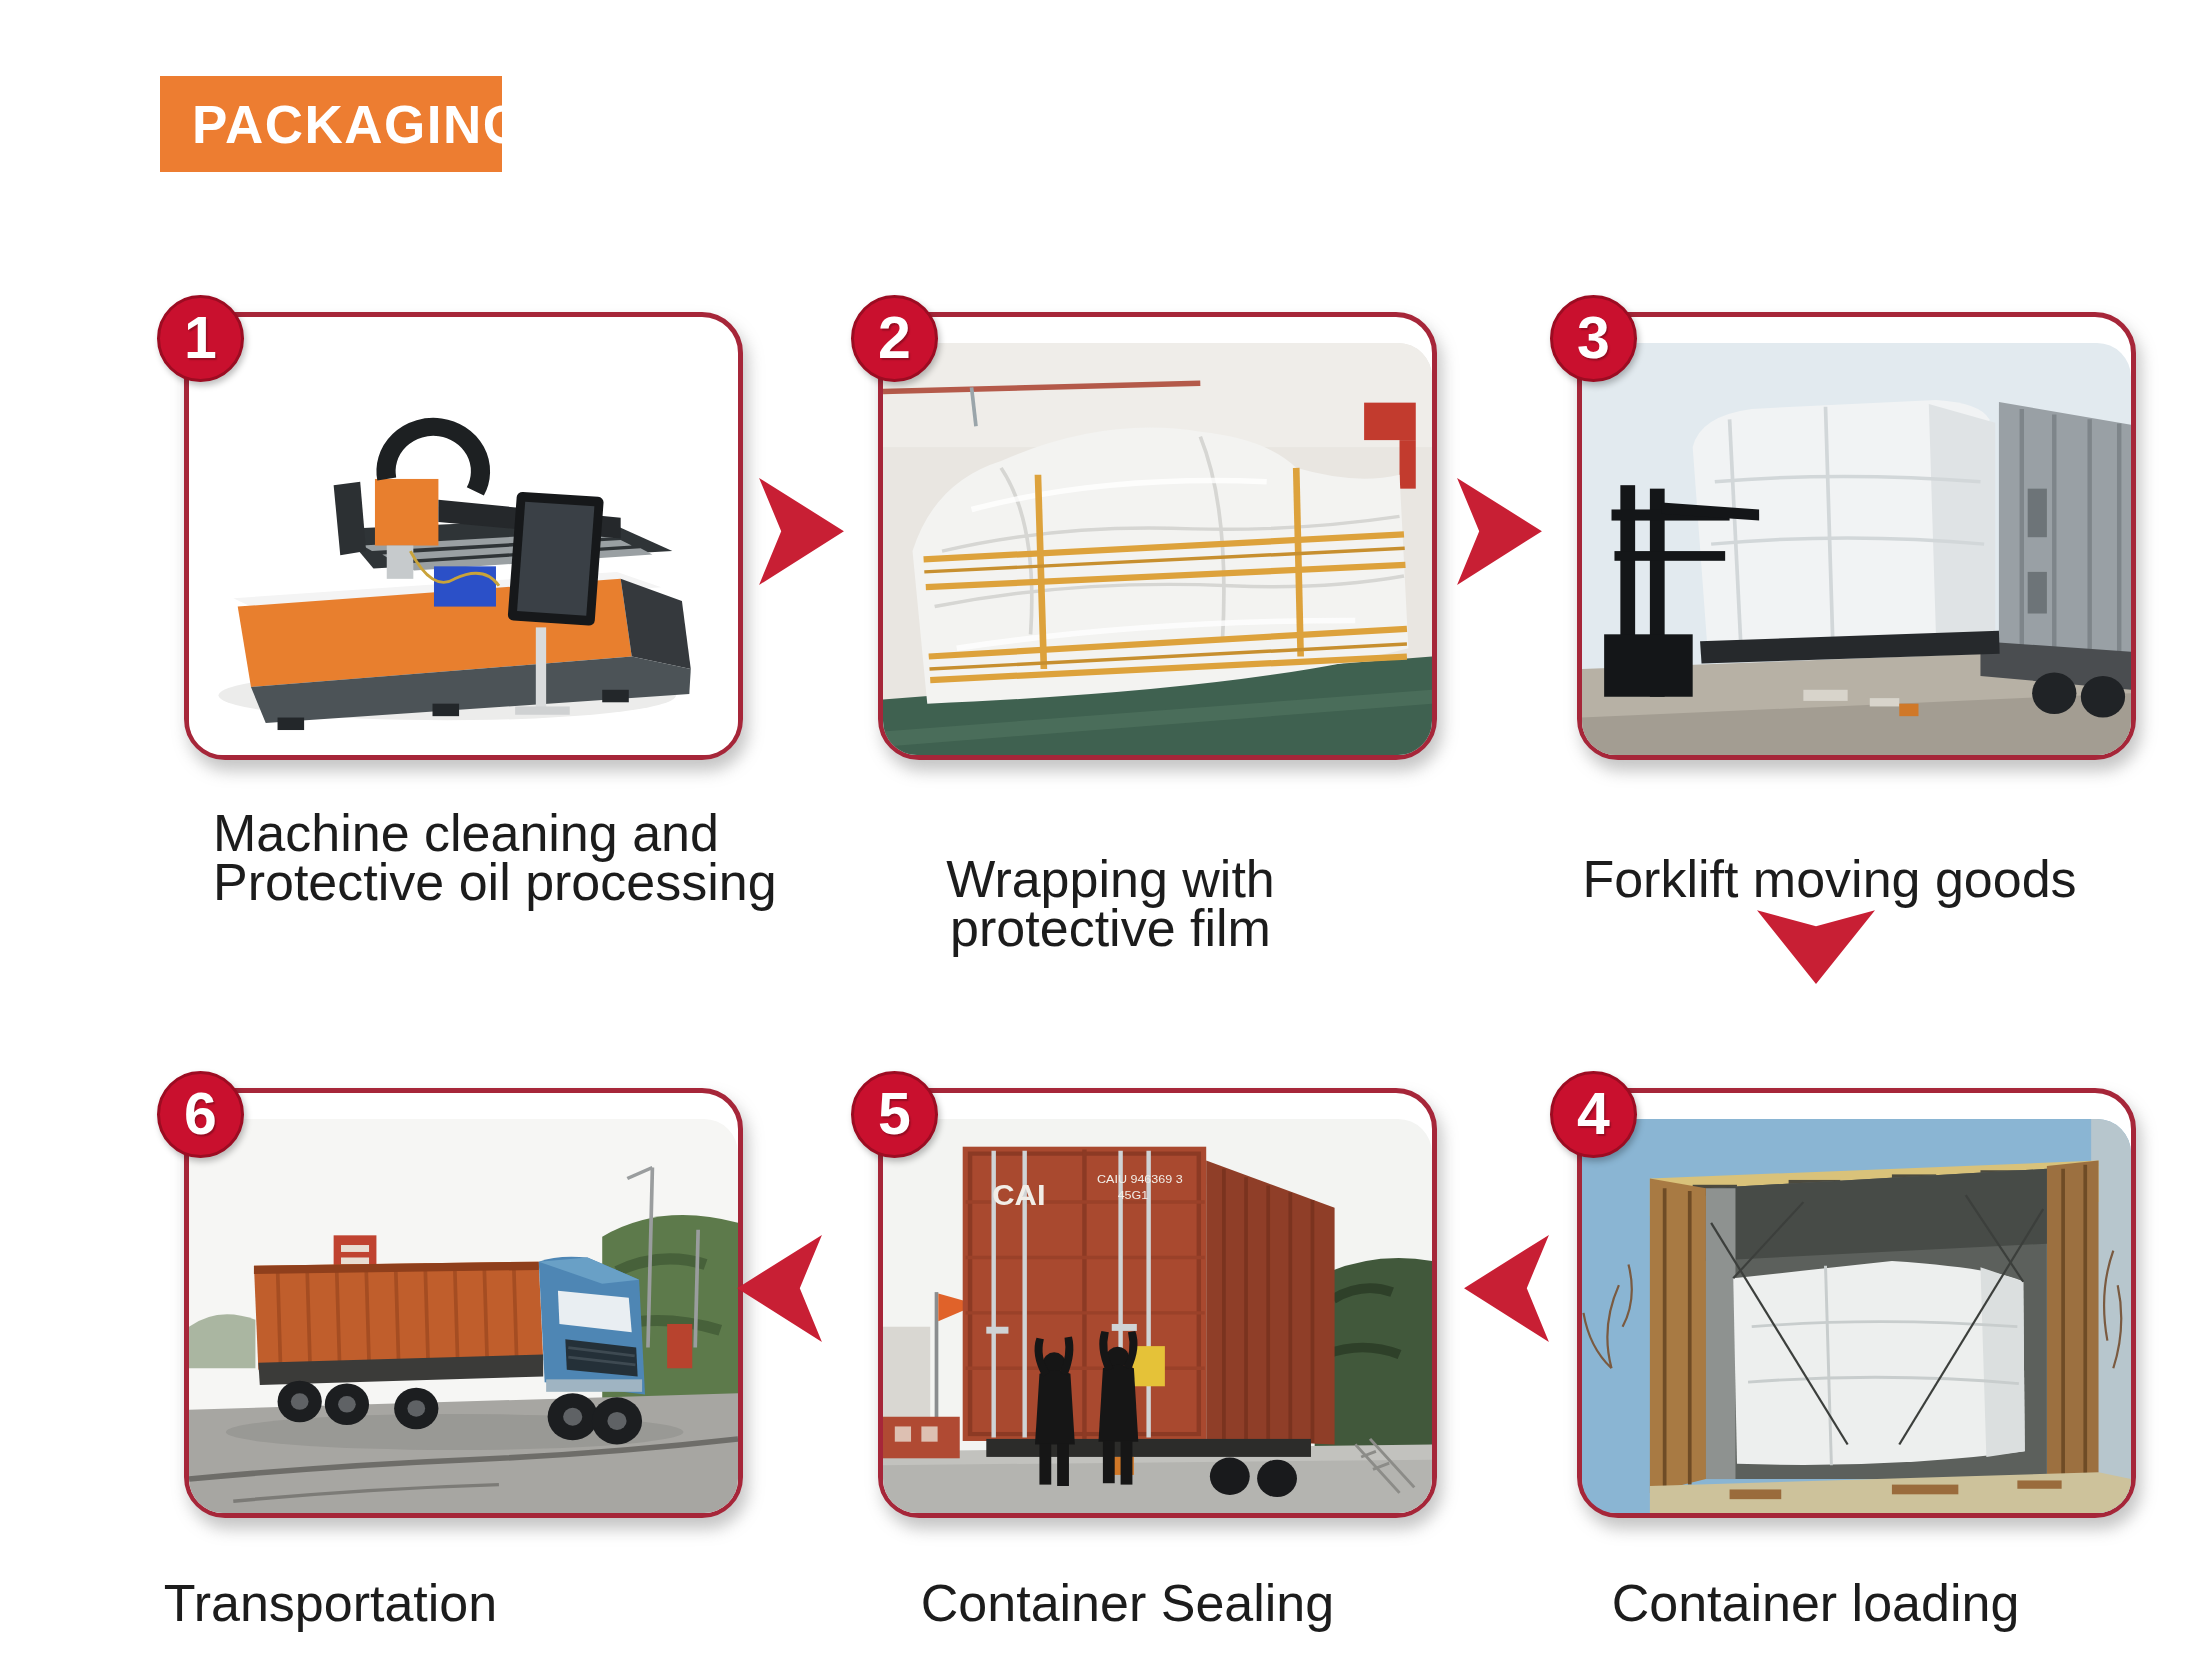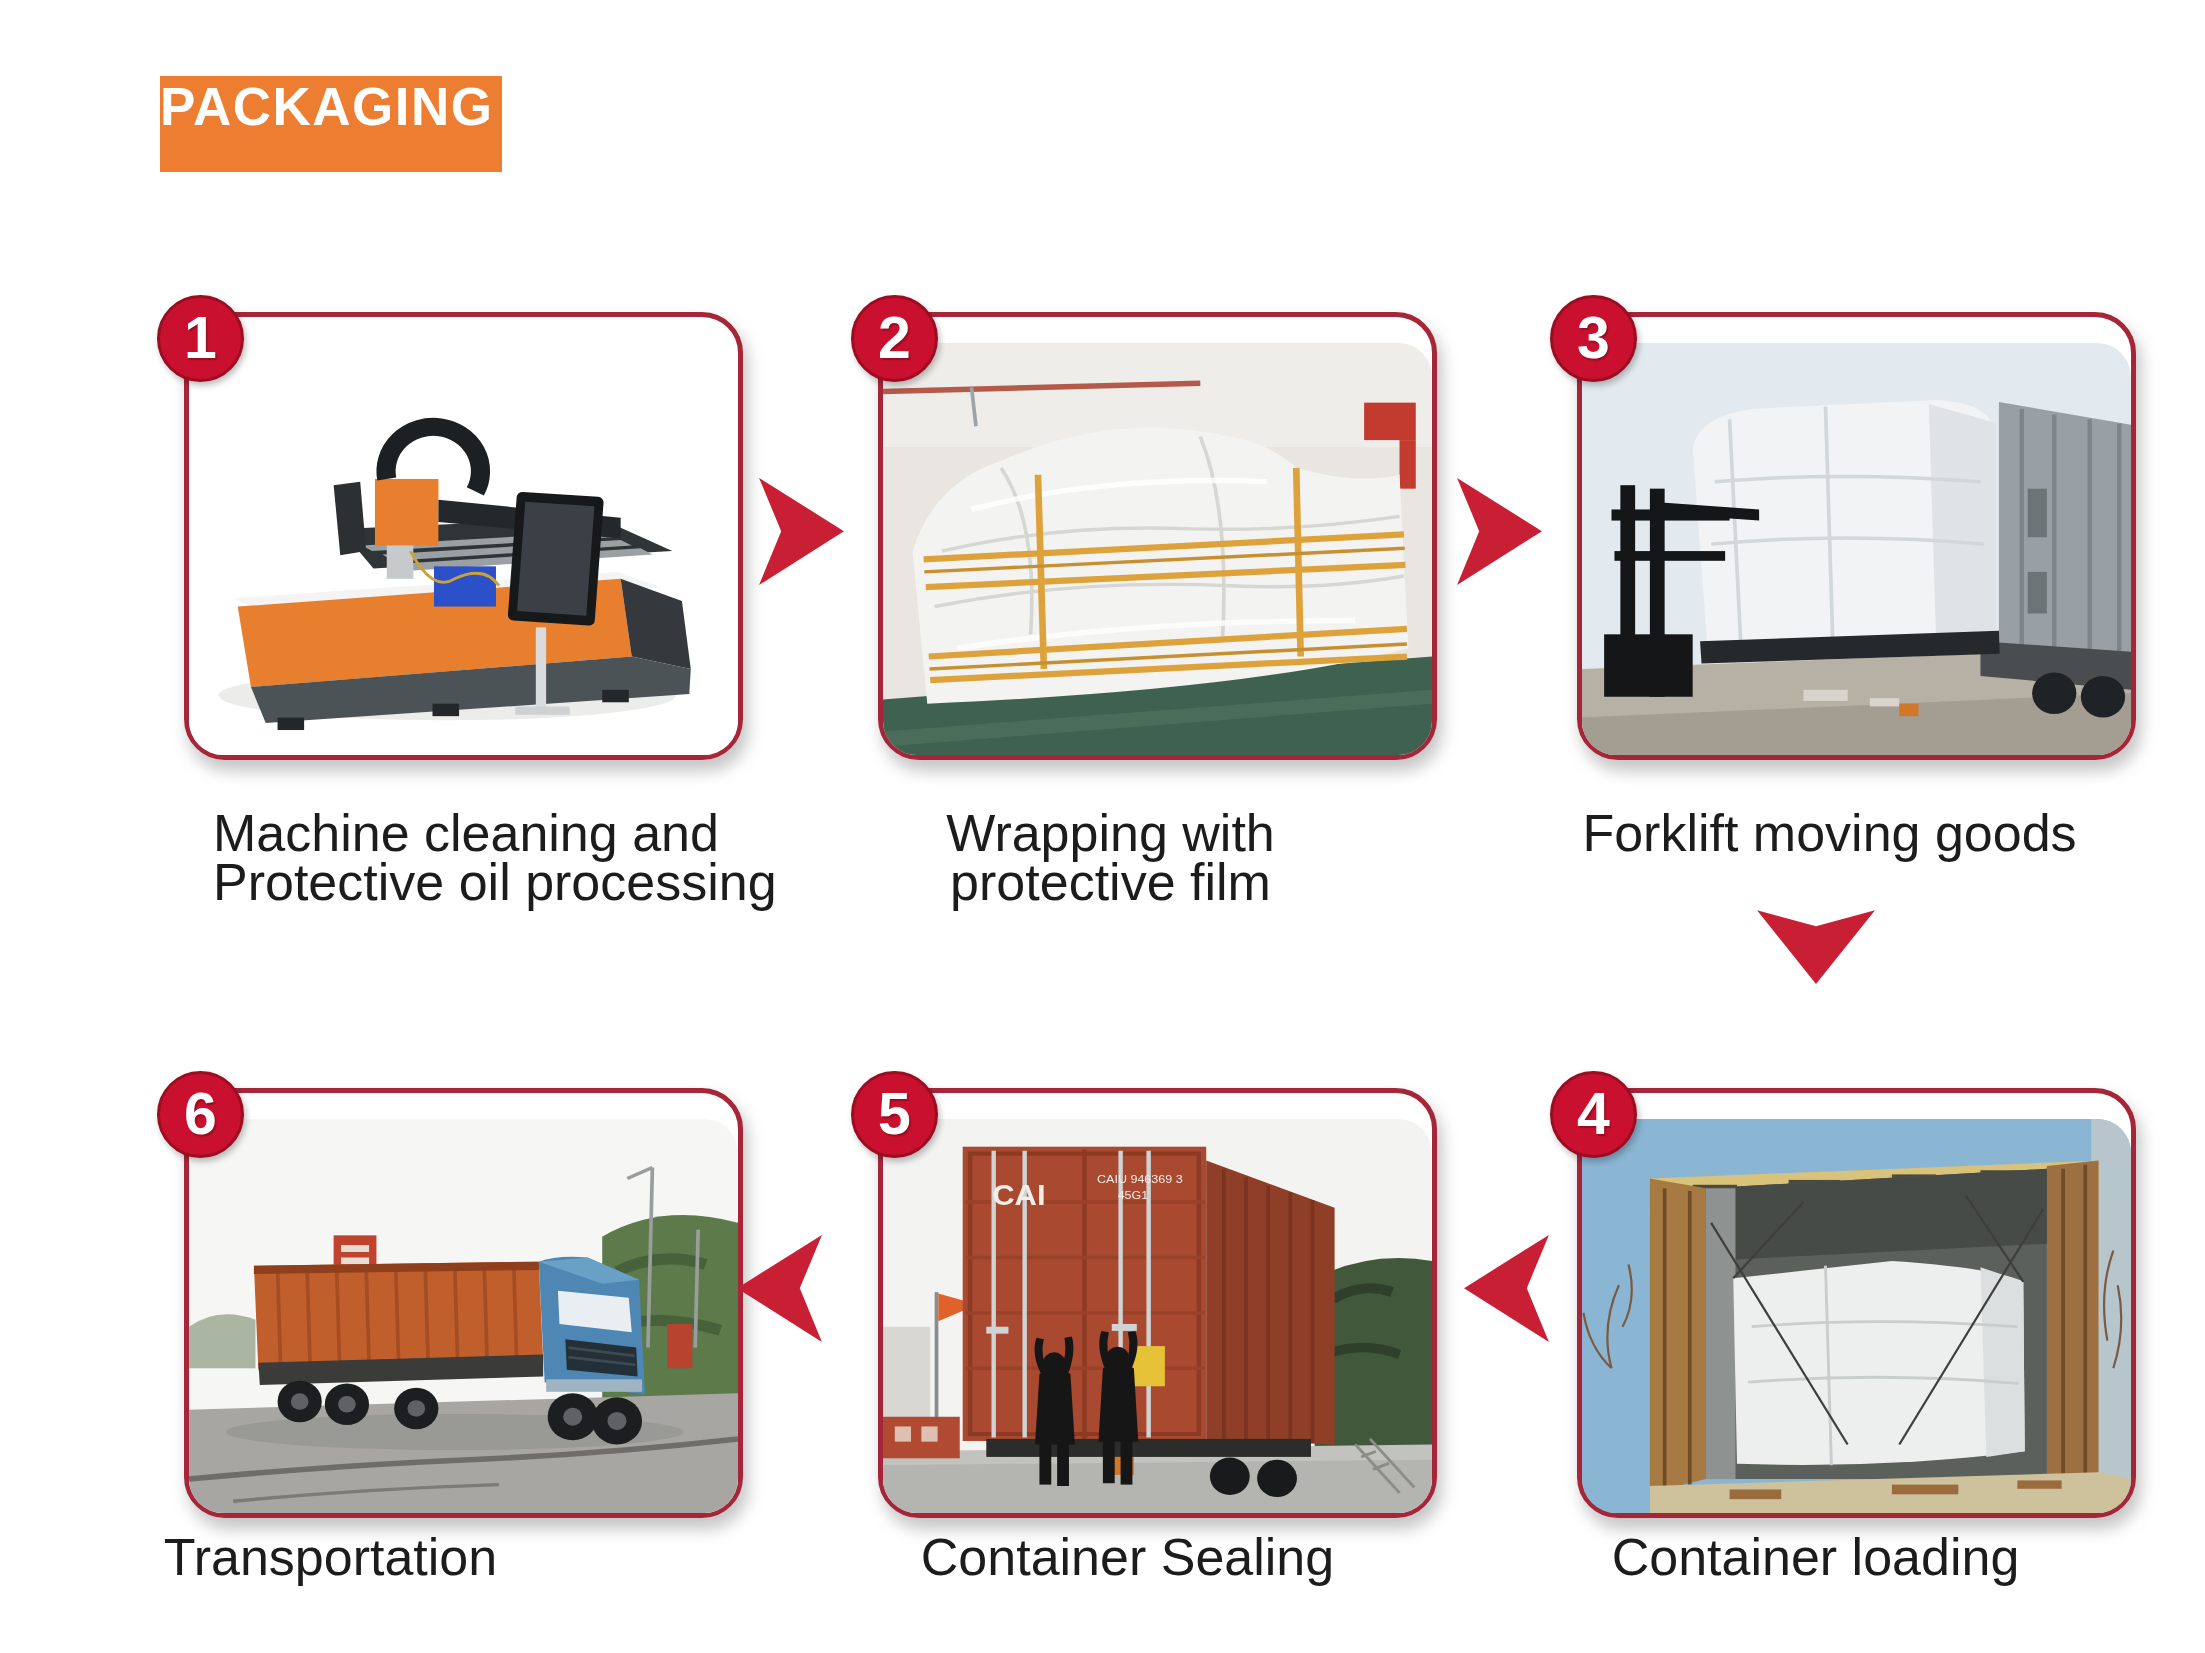--- a/index.html
+++ b/index.html
@@ -6,21 +6,21 @@
   .page{
     position:relative;
     width:2205px;height:1654px;
     background:var(--page_bg,#ffffff);
     font-family:"Liberation Sans","DejaVu Sans",sans-serif;
     overflow:hidden;
   }
   .banner{
     position:absolute;left:160px;top:76px;width:342px;height:96px;
     background:var(--header_bg,#ED7D31);
-    display:flex;box-sizing:border-box;
+    display:flex;align-items:center;padding-left:32px;box-sizing:border-box;
   }
   .banner span{
     color:var(--header_text,#ffffff);
     font-size:53px;font-weight:bold;letter-spacing:1.5px;
   }
   .card{
     position:absolute;
     border:5.9px solid var(--border_red,#A62639);
     border-radius:41px;
     box-sizing:border-box;
@@ -45,21 +45,21 @@
   }
   .badge span{
     color:#ffffff;font-size:59px;font-weight:bold;line-height:1;
     text-shadow:1.5px 1.5px 1.5px rgba(0,0,0,0.25);
   }
   .caption{
     position:absolute;
     color:var(--caption_text,#1c1c1c);
     font-size:52px;line-height:49px;
   }
-  .caption.center{text-align:center;width:515px;}
+  .caption.center{text-align:center;width:515px;margin-top:46px;}
   .arrow{position:absolute;}
   .arrow polygon{fill:var(--arrow_red,#C81F34);}
 </style>
 </head>
 <body>
 
 <div class="page">
 
   <div class="banner">
     <span>PACKAGING</span>

